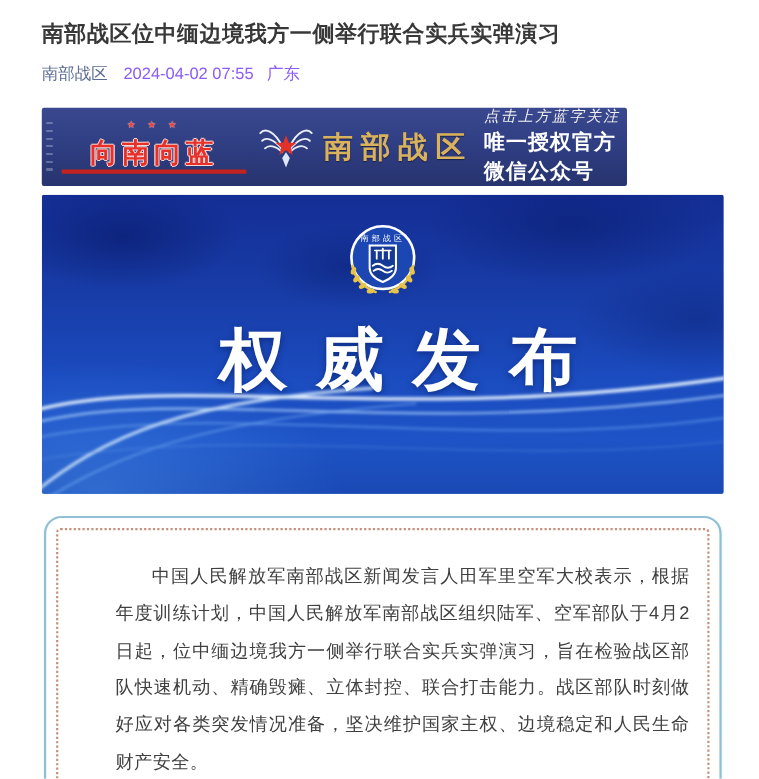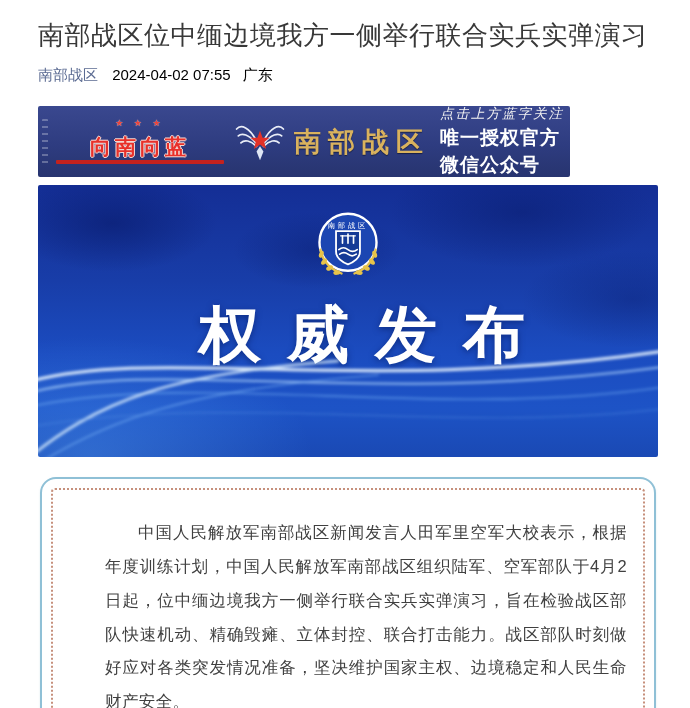--- a/index.html
+++ b/index.html
@@ -7,46 +7,46 @@
   .page {
     position:relative; width:690px; height:708px; margin:0 auto;
     background:#ffffff; overflow:hidden;
     font-family:"Liberation Sans","DejaVu Sans",sans-serif;
     color:#3a3a3a;
   }
   .inner { padding:18px 32px 0 38px; }
 
   
   .title {
-    font-size:26px; font-weight:400; color:#383838;
+    font-size:20px; font-weight:700; color:#383838;
     line-height:1.35; letter-spacing:0.5px;
   }
   .meta { margin-top:13px; font-size:15px; }
   .meta .account { color:#5b6b92; margin-right:10px; cursor:pointer; }
-  .meta .time, .meta .loc { color:#000000; margin-right:8px;text-align:center; }
+  .meta .time, .meta .loc { color:#8b5cf6; margin-right:8px;text-align:center; }
 
   
   .promo {
     margin-top:21px; width:532px; height:71px;
     background:linear-gradient(180deg,#3a488f 0%,#2e3c80 55%,#27346f 100%);
     border-radius:2px; display:flex; align-items:center; overflow:hidden;
     position:relative; cursor:pointer;
   }
   .promo-edge {
     width:10px; height:46px; margin-left:4px;
     background:repeating-linear-gradient(180deg, rgba(255,255,255,.55) 0 2px, transparent 2px 7px);
     opacity:.5; border-radius:1px;
   }
   .slogan-wrap { margin-left:8px; width:172px; text-align:center; }
   .stars {
     color:#e8433c; font-size:9px; letter-spacing:4px; line-height:1;
     text-shadow:0 0 1px #fff;
   }
   .slogan {
-    font-size:21px; font-weight:900; color:#e8302a; letter-spacing:4px;
+    font-size:25px; font-weight:900; color:#e8302a; letter-spacing:4px;
     line-height:1.05; margin-top:8px; white-space:nowrap;
     text-shadow:-1px 0 0 #f3d7d2, 1px 0 0 #f3d7d2, 0 -1px 0 #f3d7d2, 0 1px 0 #f3d7d2;
   }
   .slogan-underline {
     margin:2px auto 0; width:168px; height:4px;
     background:#c3221e; border-radius:1px;
   }
   .promo-emblem { width:52px; height:48px; margin-left:10px; flex:0 0 auto; }
   .brand {
     margin-left:8px; font-size:27px; font-weight:800; color:#d9b express;

